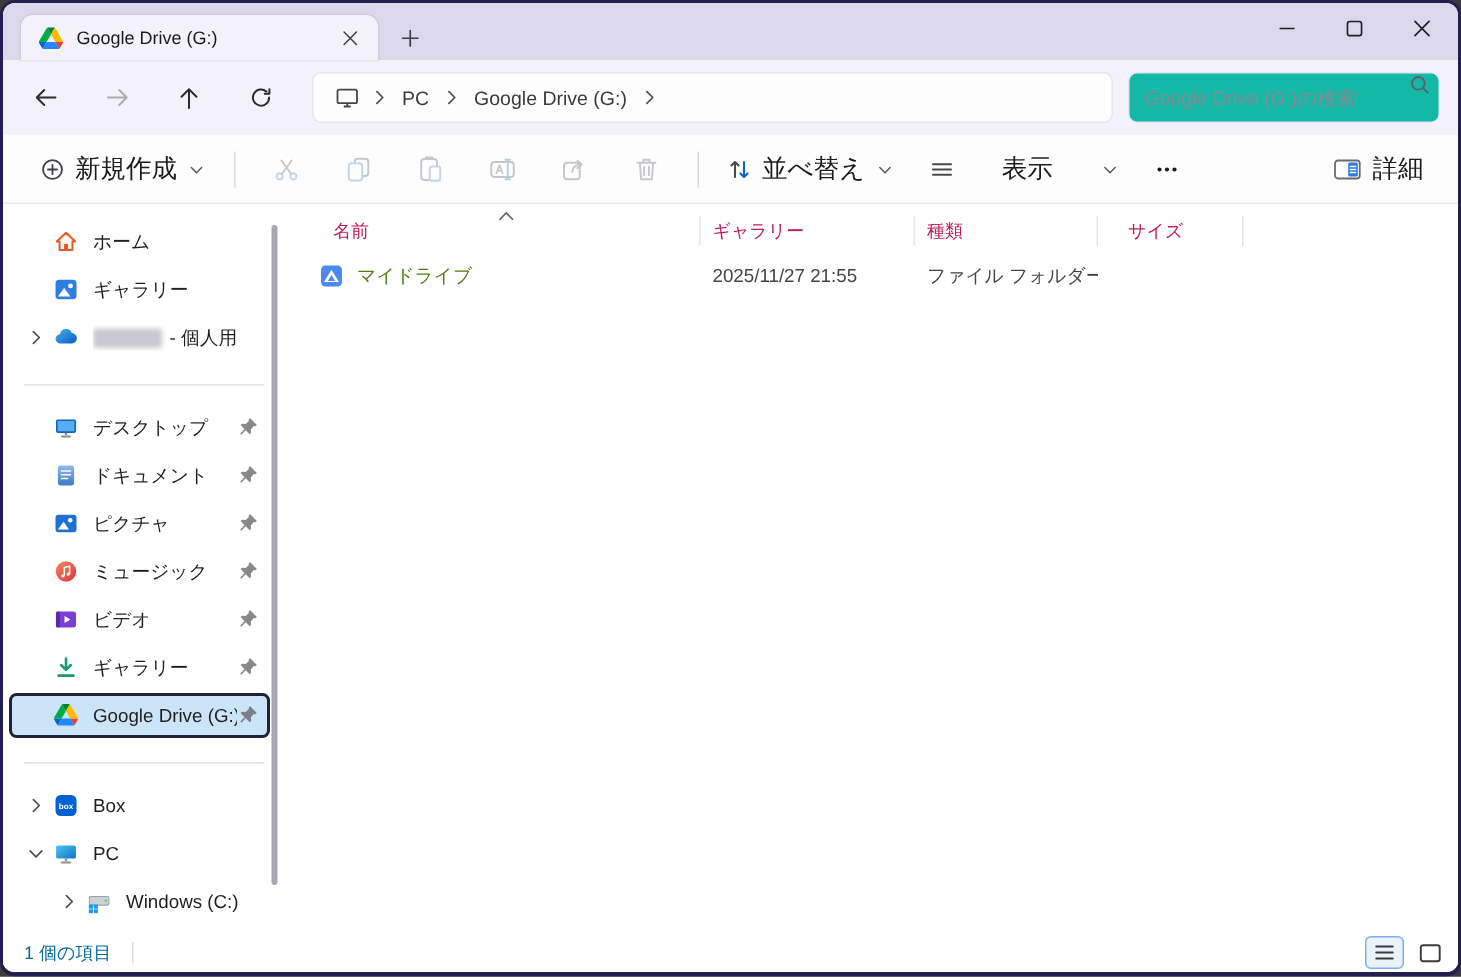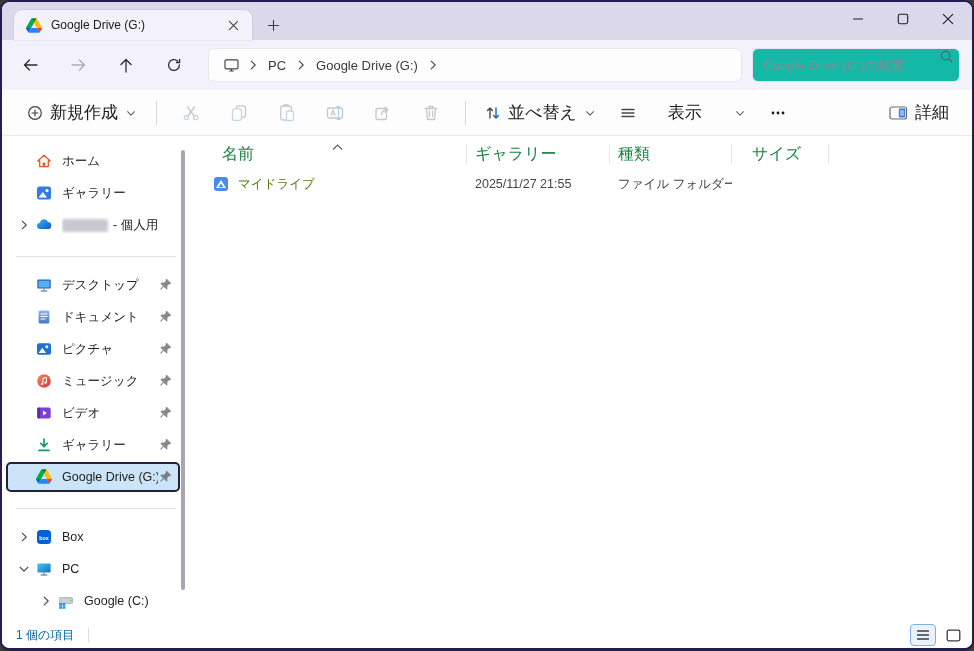--- a/index.html
+++ b/index.html
@@ -60,21 +60,21 @@
   .side-label{white-space:nowrap;overflow:hidden;flex:1;}
   .side-pin{width:16px;height:16px;margin-left:auto;margin-right:4px;flex-shrink:0;display:flex;opacity:.75;}
   .side-sep{height:28px;display:flex;align-items:center;margin:0 14px;}
   .side-sep::after{content:"";flex:1;height:1px;background:#e2e0e8;}
   .indent1{margin-left:26px;}
   .redacted{display:inline-block;width:46px;height:13px;border-radius:2px;background:#c9c8d0;filter:blur(1.6px);margin-right:5px;vertical-align:middle;}
   .v-scroll{position:absolute;left:179px;top:14px;width:4px;height:440px;border-radius:2px;background:#a9a6b4;}
   
   .content{flex:1;padding:4px 0 0 10px;position:relative;}
   .list-header{display:flex;height:24px;align-items:center;position:relative;margin-top:2px;}
-  .hcell{font-size:16px;color:#15803d;height:20px;display:flex;align-items:center;border-right:1px solid #e6e4ec;padding-left:8px;}
+  .hcell{font-size:12px;color:#be185d;height:20px;display:flex;align-items:center;border-right:1px solid #e6e4ec;padding-left:8px;}
   .hcell.name{width:267px;padding-left:22px;position:relative;}
   .hcell.date{width:143px;}
   .hcell.type{width:122px;}
   .hcell.size{width:85px;margin-left:12px;}
   .sort-chev{position:absolute;left:132px;top:-7px;}
   .file-row{display:flex;height:28px;align-items:center;margin-top:4px;border-radius:4px;}
   .rcell{font-size:12.5px;color:#454545;padding-left:8px;white-space:nowrap;overflow:hidden;}
   .rcell.name{width:267px;color:#4d7c0f;display:flex;align-items:center;padding-left:13px;}
   .rcell.date{width:143px;}
   .rcell.type{width:122px;}
@@ -546,21 +546,21 @@
               <rect x="1.6" y="4.6" width="13" height="5.8" rx="1" fill="#ccd1d9" stroke="#9aa0ab" stroke-width=".7"></rect>
               <circle cx="12.6" cy="7.5" r=".9" fill="#6bd06b"></circle>
               <g fill="#1e9de6">
                 <rect x="1.2" y="10" width="2.8" height="2.8"></rect>
                 <rect x="4.5" y="10" width="2.8" height="2.8"></rect>
                 <rect x="1.2" y="13.2" width="2.8" height="2.6"></rect>
                 <rect x="4.5" y="13.2" width="2.8" height="2.6"></rect>
               </g>
             </svg>
         </span>
-        <span class="side-label">Google (C:)</span>
+        <span class="side-label">Windows (C:)</span>
       </div>
 
     </div>
 
     <div class="v-scroll"></div>
 
     <div class="content">
       <div class="list-header">
         <div class="hcell name">
           <span>名前</span>

